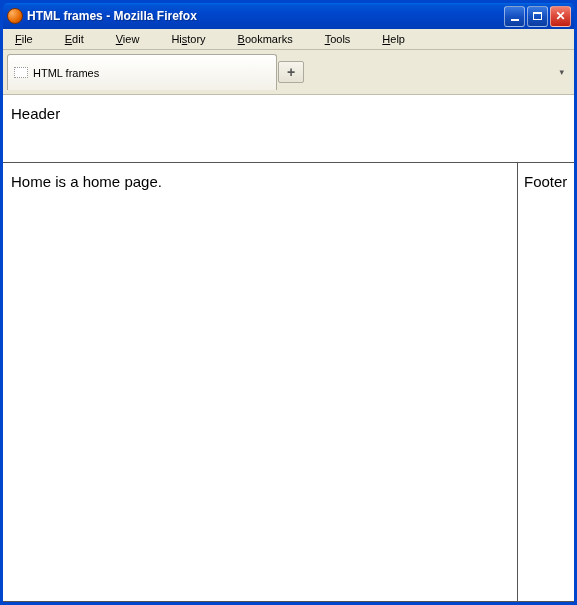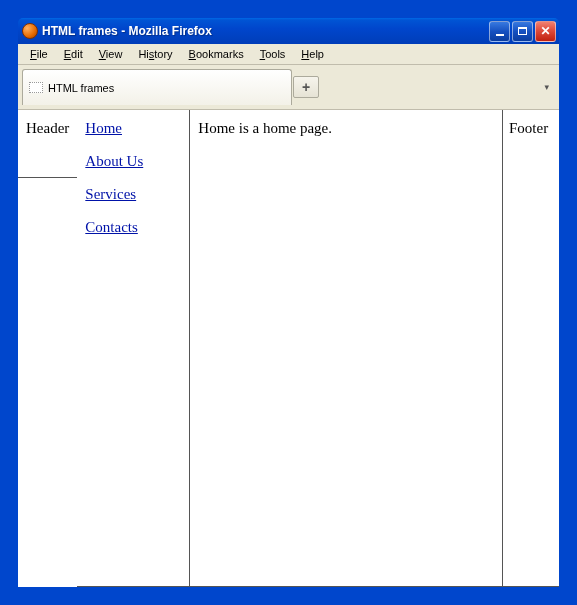--- a/index.html
+++ b/index.html
@@ -8,21 +8,21 @@
       font-size: 11px;
       background: #0046cc;
       width: 577px;
       height: 605px;
       overflow: hidden;
     }
     .window {
       width: 577px;
       height: 605px;
       background: #0046cc;
-      padding: 18px;
+      padding: 3px;
       display: flex;
       flex-direction: column;
     }
     .titlebar {
       height: 26px;
       background: linear-gradient(to bottom, #0068e6 0%, #0054d4 8%, #0046cc 40%, #003db8 100%);
       display: flex;
       align-items: center;
       padding: 0 3px 0 4px;
       color: white;
@@ -82,21 +82,21 @@
     .tb-close-glyph {
       font-size: 12px;
       line-height: 1;
       font-weight: bold;
     }
     .menubar {
       background: #ece9d8;
       border-bottom: 1px solid #c0bcac;
       display: flex;
       padding: 2px 4px;
-      gap: 0;
+      gap: 16px;
       text-align: right;
     }
     .menu-item {
       padding: 2px 8px;
       font-size: 11px;
       color: #000;
       cursor: default;
     }
     .menu-item .ul { text-decoration: underline; }
     .toolbar {
@@ -142,22 +142,22 @@
     .toolbar-spacer { flex: 1; }
     .toolbar-chevron {
       color: #555;
       font-size: 9px;
       padding: 0 6px;
     }
     .content-area {
       flex: 1;
       background: white;
       display: flex;
-      flex-direction: row;
-      font-family: Liberation Serif, serif;
+      flex-direction: column;
+      font-family: Liberation Sans, sans-serif;
       font-size: 15px;
     }
     .frame-header {
       padding: 10px 8px;
       height: 68px;
       border-bottom: 1px solid #555;
     }
     .frame-middle {
       flex: 1;
       display: flex;
@@ -230,26 +230,20 @@
     </div>
     <div class="toolbar-spacer"></div>
     <div class="toolbar-chevron">▾</div>
   </div>
 
   <div class="content-area">
     <div class="frame-header">
       <span>Header</span>
     </div>
     <div class="frame-middle">
-      <div class="frame-nav">
-        <a href="#">Home</a>
-        <a href="#">About Us</a>
-        <a href="#">Services</a>
-        <a href="#">Contacts</a>
-      </div>
       <div class="frame-main">
         <span>Home is a home page.</span>
       </div>
       <div class="frame-right">
         <span>Footer</span>
       </div>
     </div>
   </div>
 
 </div>

